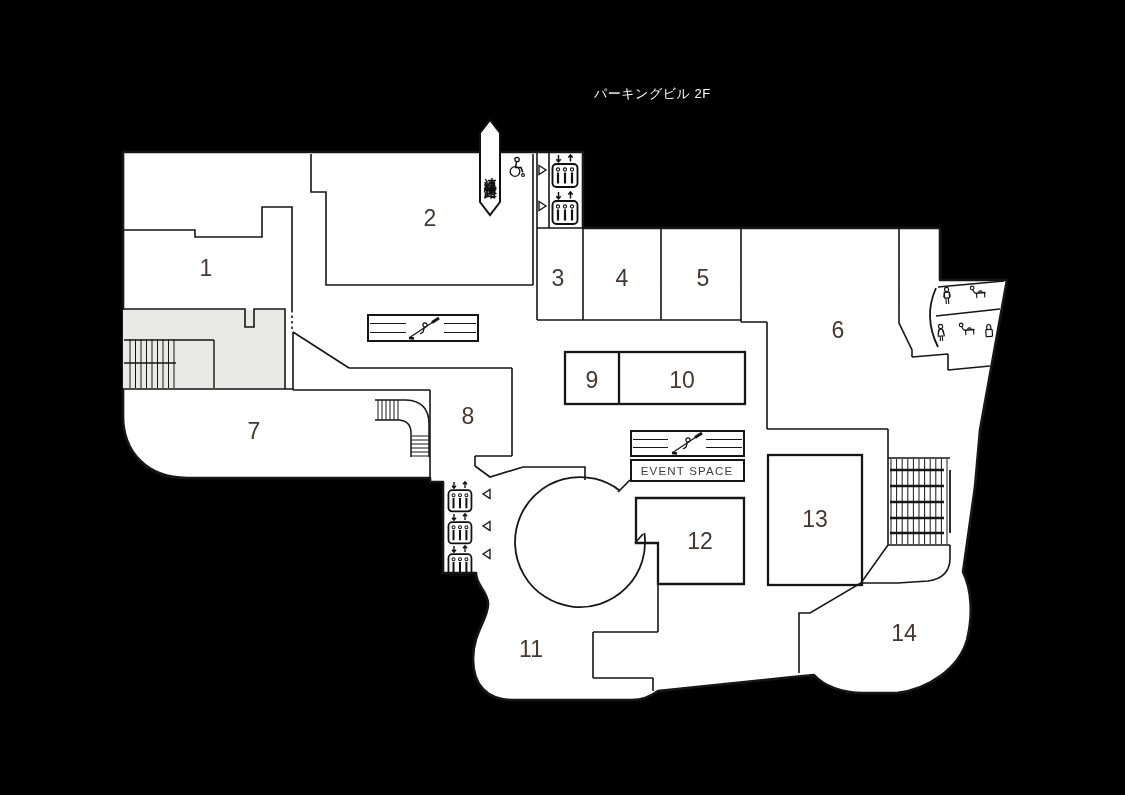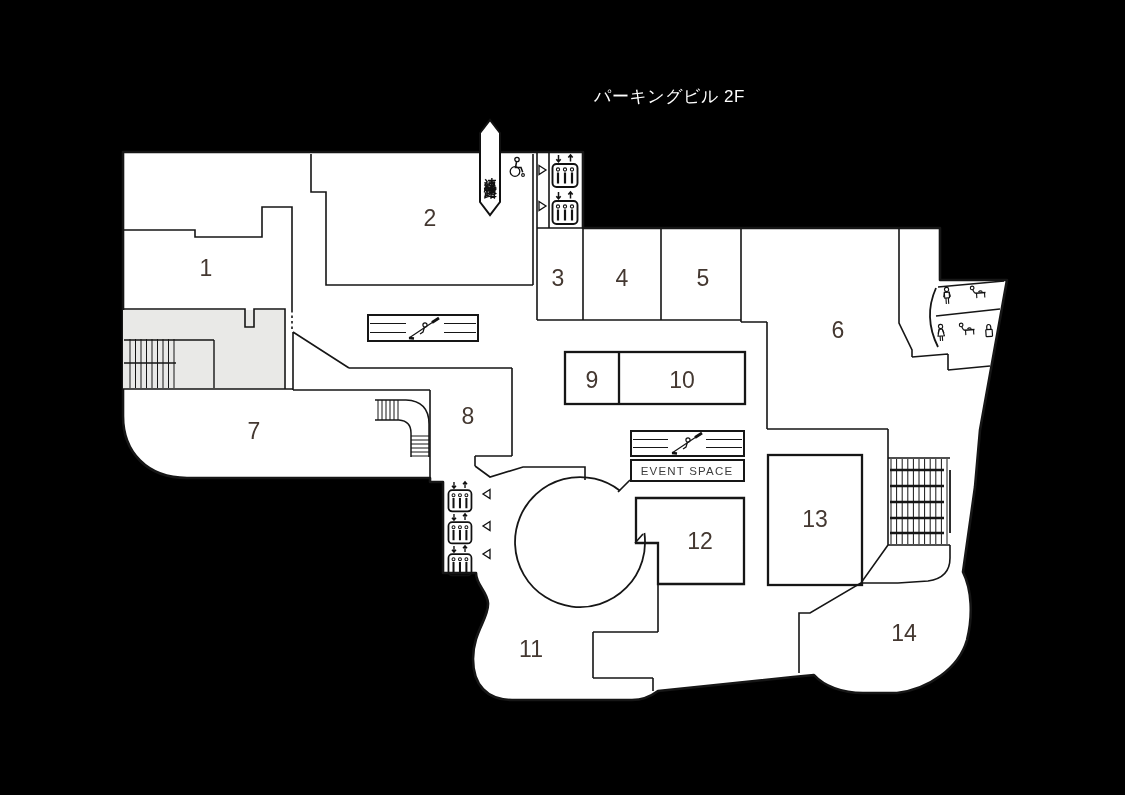--- a/index.html
+++ b/index.html
@@ -1,19 +1,19 @@
 <!DOCTYPE html>
 <html><head>
 <meta charset="utf-8">
 <style>
   html,body{margin:0;padding:0;background:#000;}
   .stage{position:relative;width:1125px;height:795px;background:#000;overflow:hidden;
          font-family:"Liberation Sans","DejaVu Sans",sans-serif;}
   .stage svg{position:absolute;left:0;top:0;}
-  .overlay-title{position:absolute;left:594px;top:85px;color:#fff;font-size:17px;
+  .overlay-title{position:absolute;left:594px;top:85px;color:#fff;font-size:13px;
 
          letter-spacing:.5px;white-space:nowrap;}
   .overlay-vtext{position:absolute;left:482px;top:137px;width:17px;height:72px;
          writing-mode:vertical-rl;text-orientation:upright;font-size:13px;font-weight:bold;
          color:#111;letter-spacing:3px;line-height:17px;text-align:center;}
   text{font-family:"Liberation Sans","DejaVu Sans",sans-serif;}
   .room-num{fill:#443831;font-size:23px;}
   .evt{fill:#3d3d3d;font-size:11.5px;letter-spacing:1.2px;}
 </style>
 </head>

